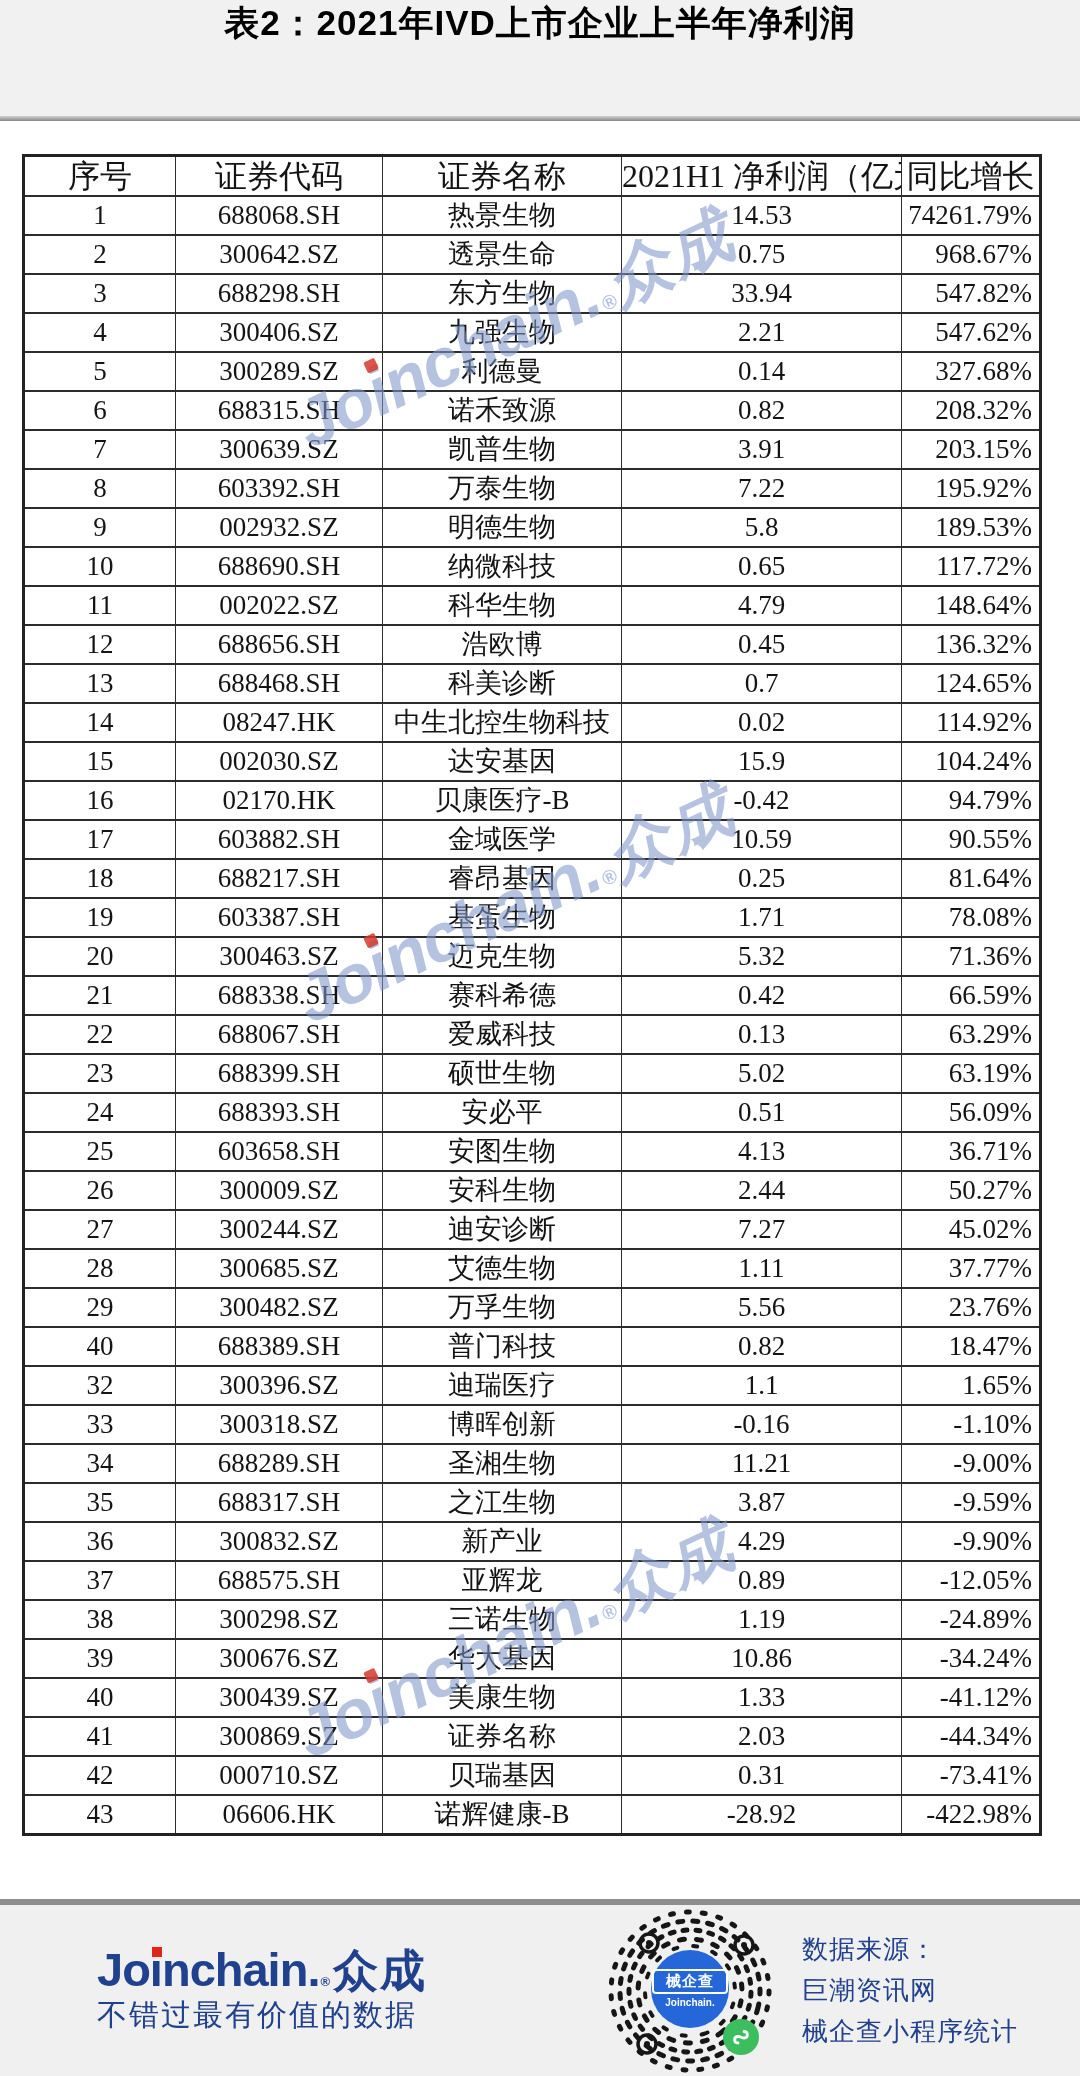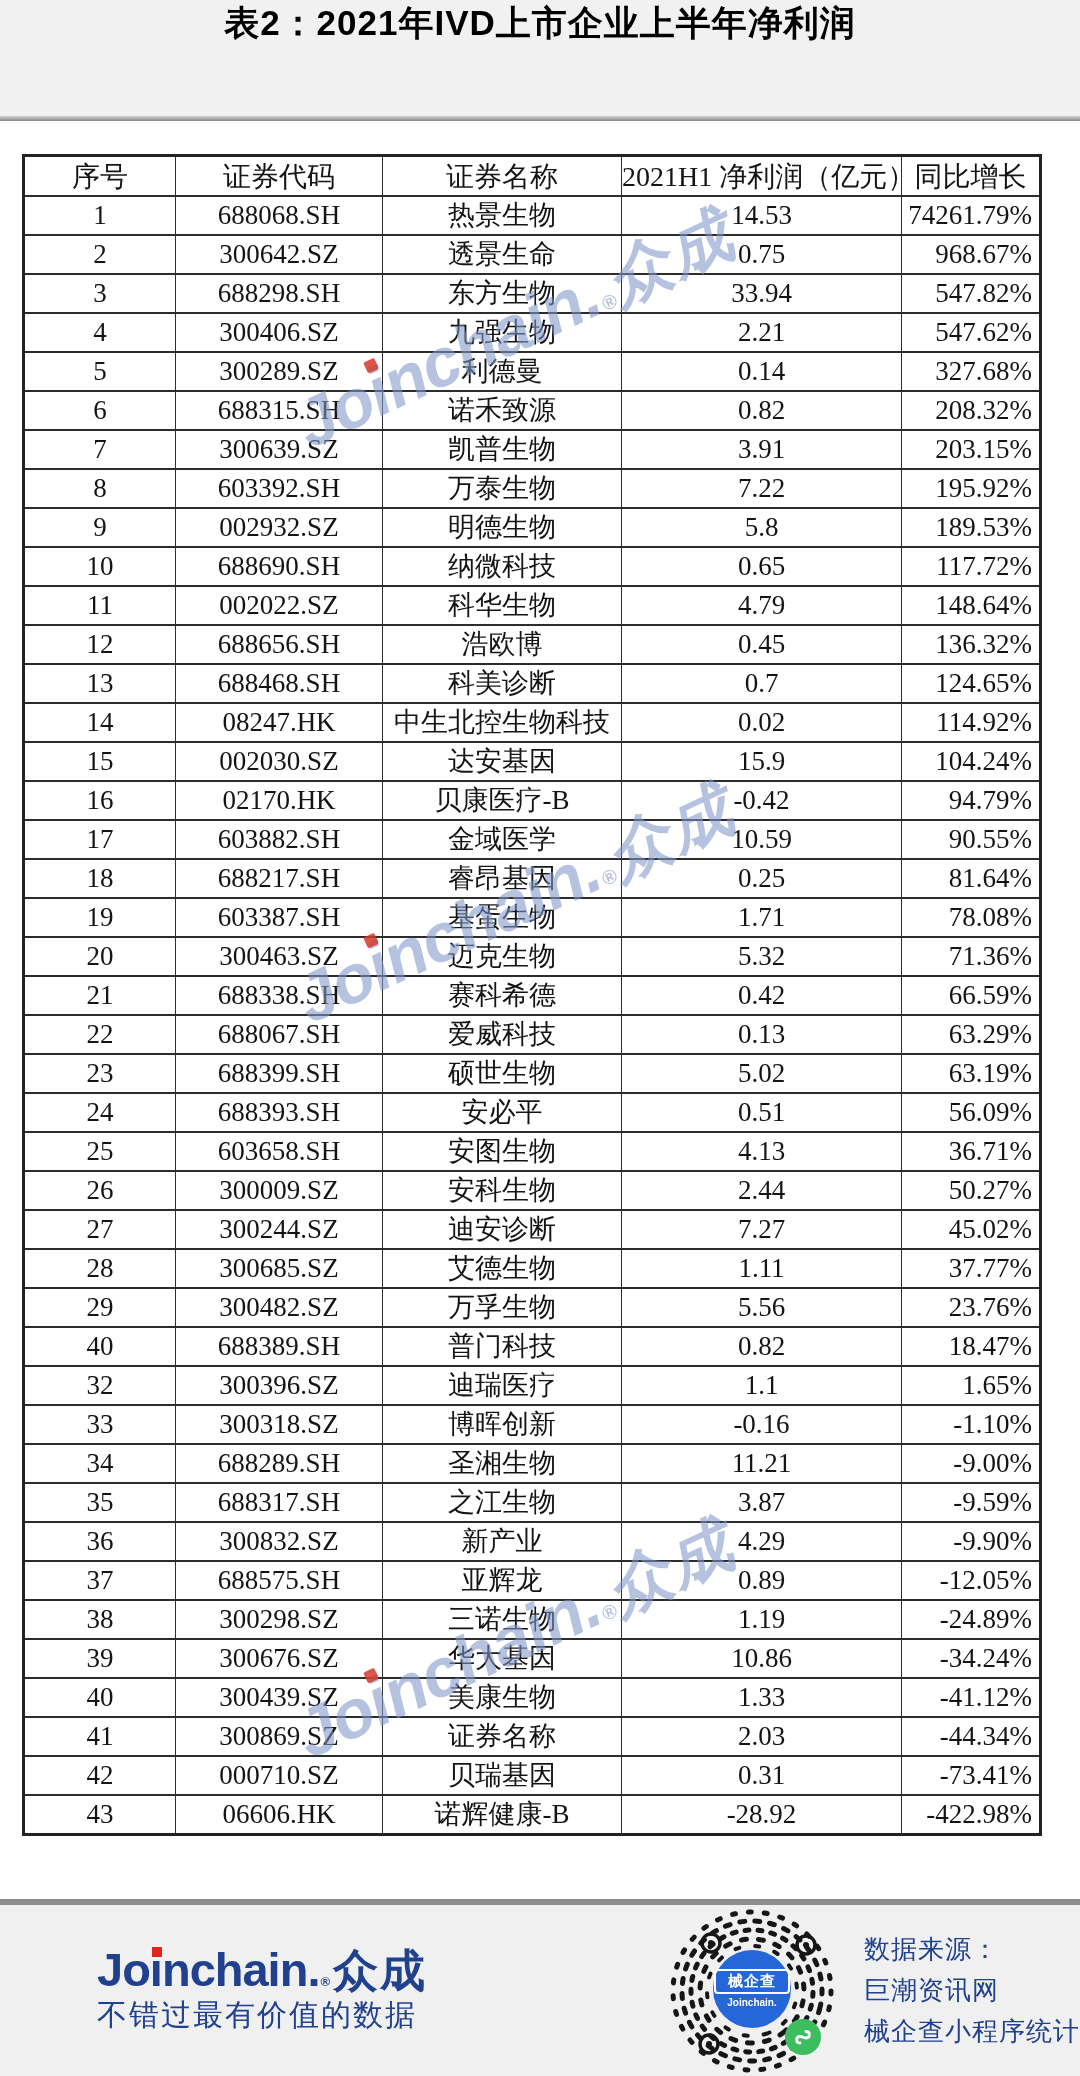--- a/index.html
+++ b/index.html
@@ -15,21 +15,21 @@
   table.profit{
     border-collapse:collapse;table-layout:fixed;width:1017px;margin:33px 0 0 22px;
     font-family:"Liberation Serif","DejaVu Serif",serif;font-size:27px;color:#141414;
     border:3px solid #222;
   }
   .profit th,.profit td{
     border:1px solid #2c2c2c;border-top-width:2px;border-bottom-width:2px;
     height:37px;padding:0;text-align:center;font-weight:normal;
     white-space:nowrap;overflow:hidden;line-height:37px;
   }
-  .profit th{font-size:28px;height:38px;}
+  .profit th{font-size:32px;height:38px;}
   .profit td.col-growth{text-align:right;padding-right:7px;}
   
   .watermark{
     position:absolute;left:515px;z-index:5;pointer-events:none;white-space:nowrap;
     transform:translate(-50%,-50%) rotate(-25deg);
     font-style:italic;font-weight:bold;font-size:68px;
     color:rgba(128,152,204,0.58);letter-spacing:-1px;
   }
   .wm-a{top:330px;} .wm-b{top:905px;} .wm-c{top:1640px;}
   .wm-i{position:relative;}
@@ -59,21 +59,21 @@
     display:flex;flex-direction:column;align-items:center;justify-content:center;
   }
   .qr-title{border:2px solid #fff;border-radius:4px;padding:1px 12px;color:#fff;
     font-size:15px;font-weight:bold;letter-spacing:1px;}
   .qr-sub{color:#fff;font-size:10px;font-weight:bold;margin-top:3px;letter-spacing:0;}
   .qr-badge{
     position:absolute;left:117px;top:112px;width:36px;height:36px;background:#3cbd5e;
     border-radius:50%;z-index:3;display:flex;align-items:center;justify-content:center;
   }
   
-  .source-block{margin-left:28px;flex:0 0 auto;}
+  .source-block{margin-left:28px;margin-right:62px;flex:0 0 auto;}
   .source-line{color:#20418e;font-size:26px;line-height:41px;font-weight:500;letter-spacing:1px;}
 </style>
 </head>
 <body>
 
 <div>
 
   <header class="title-band">
     <h1 class="page-title">表2：2021年IVD上市企业上半年净利润</h1>
   </header>

